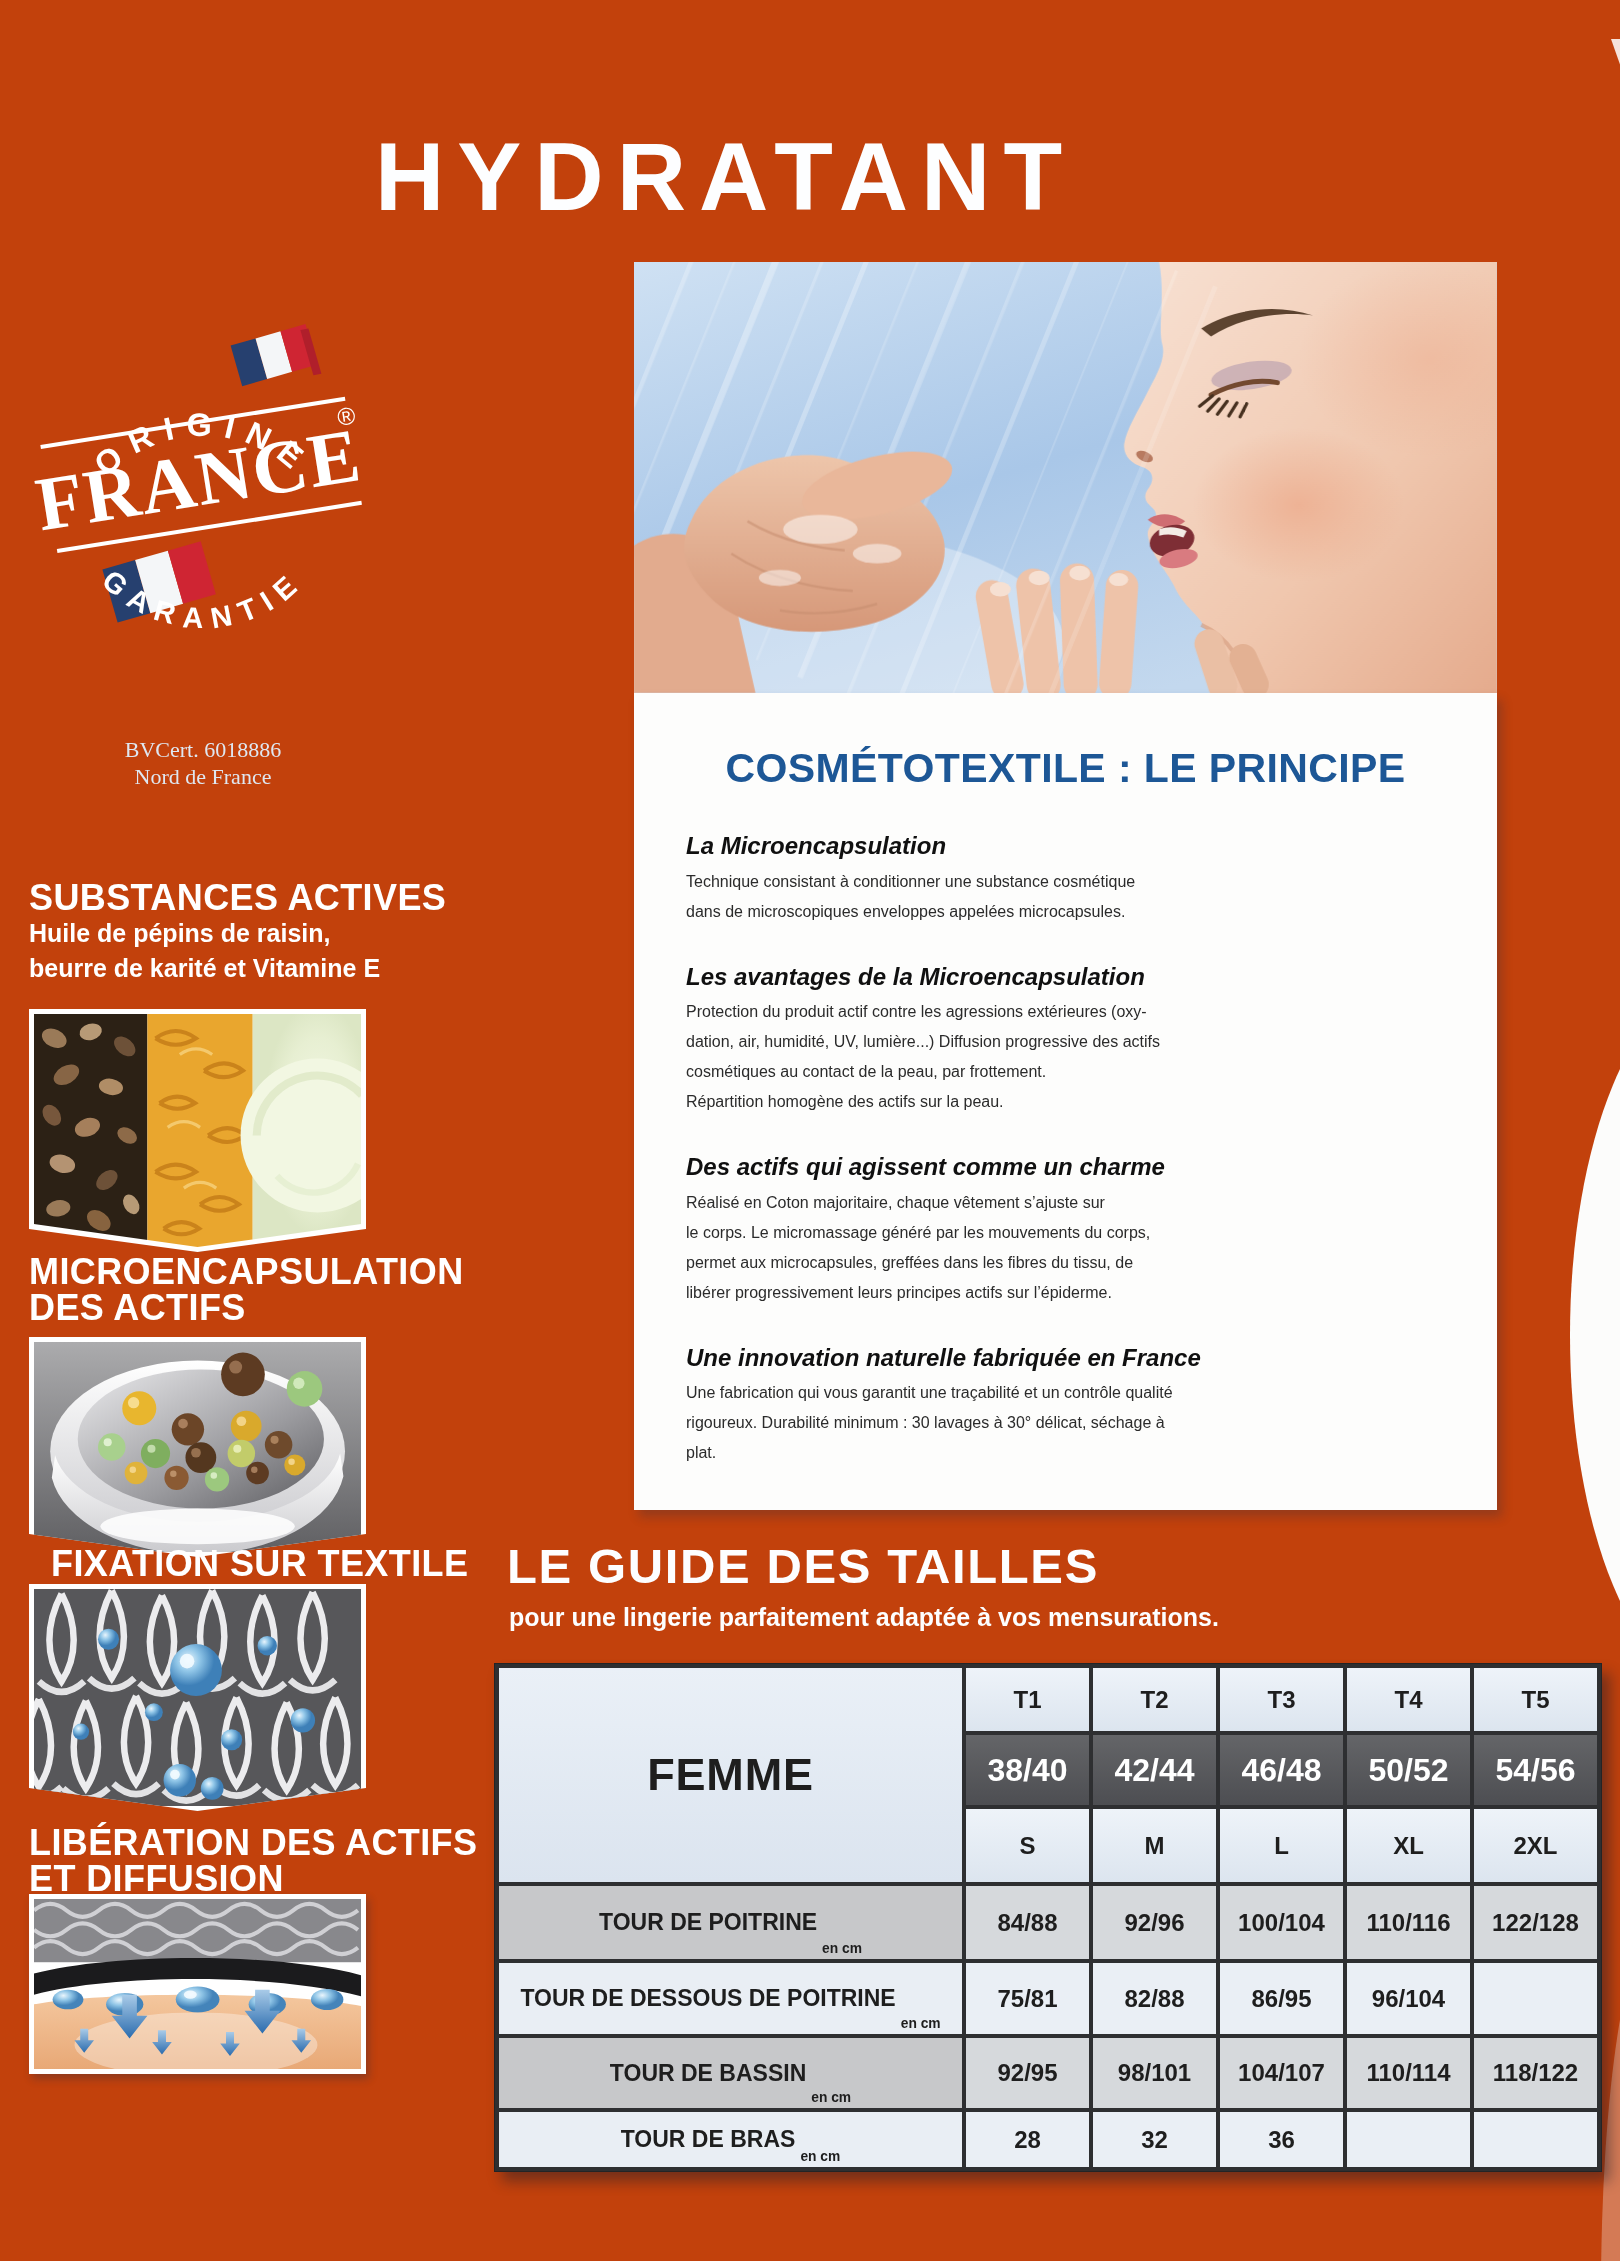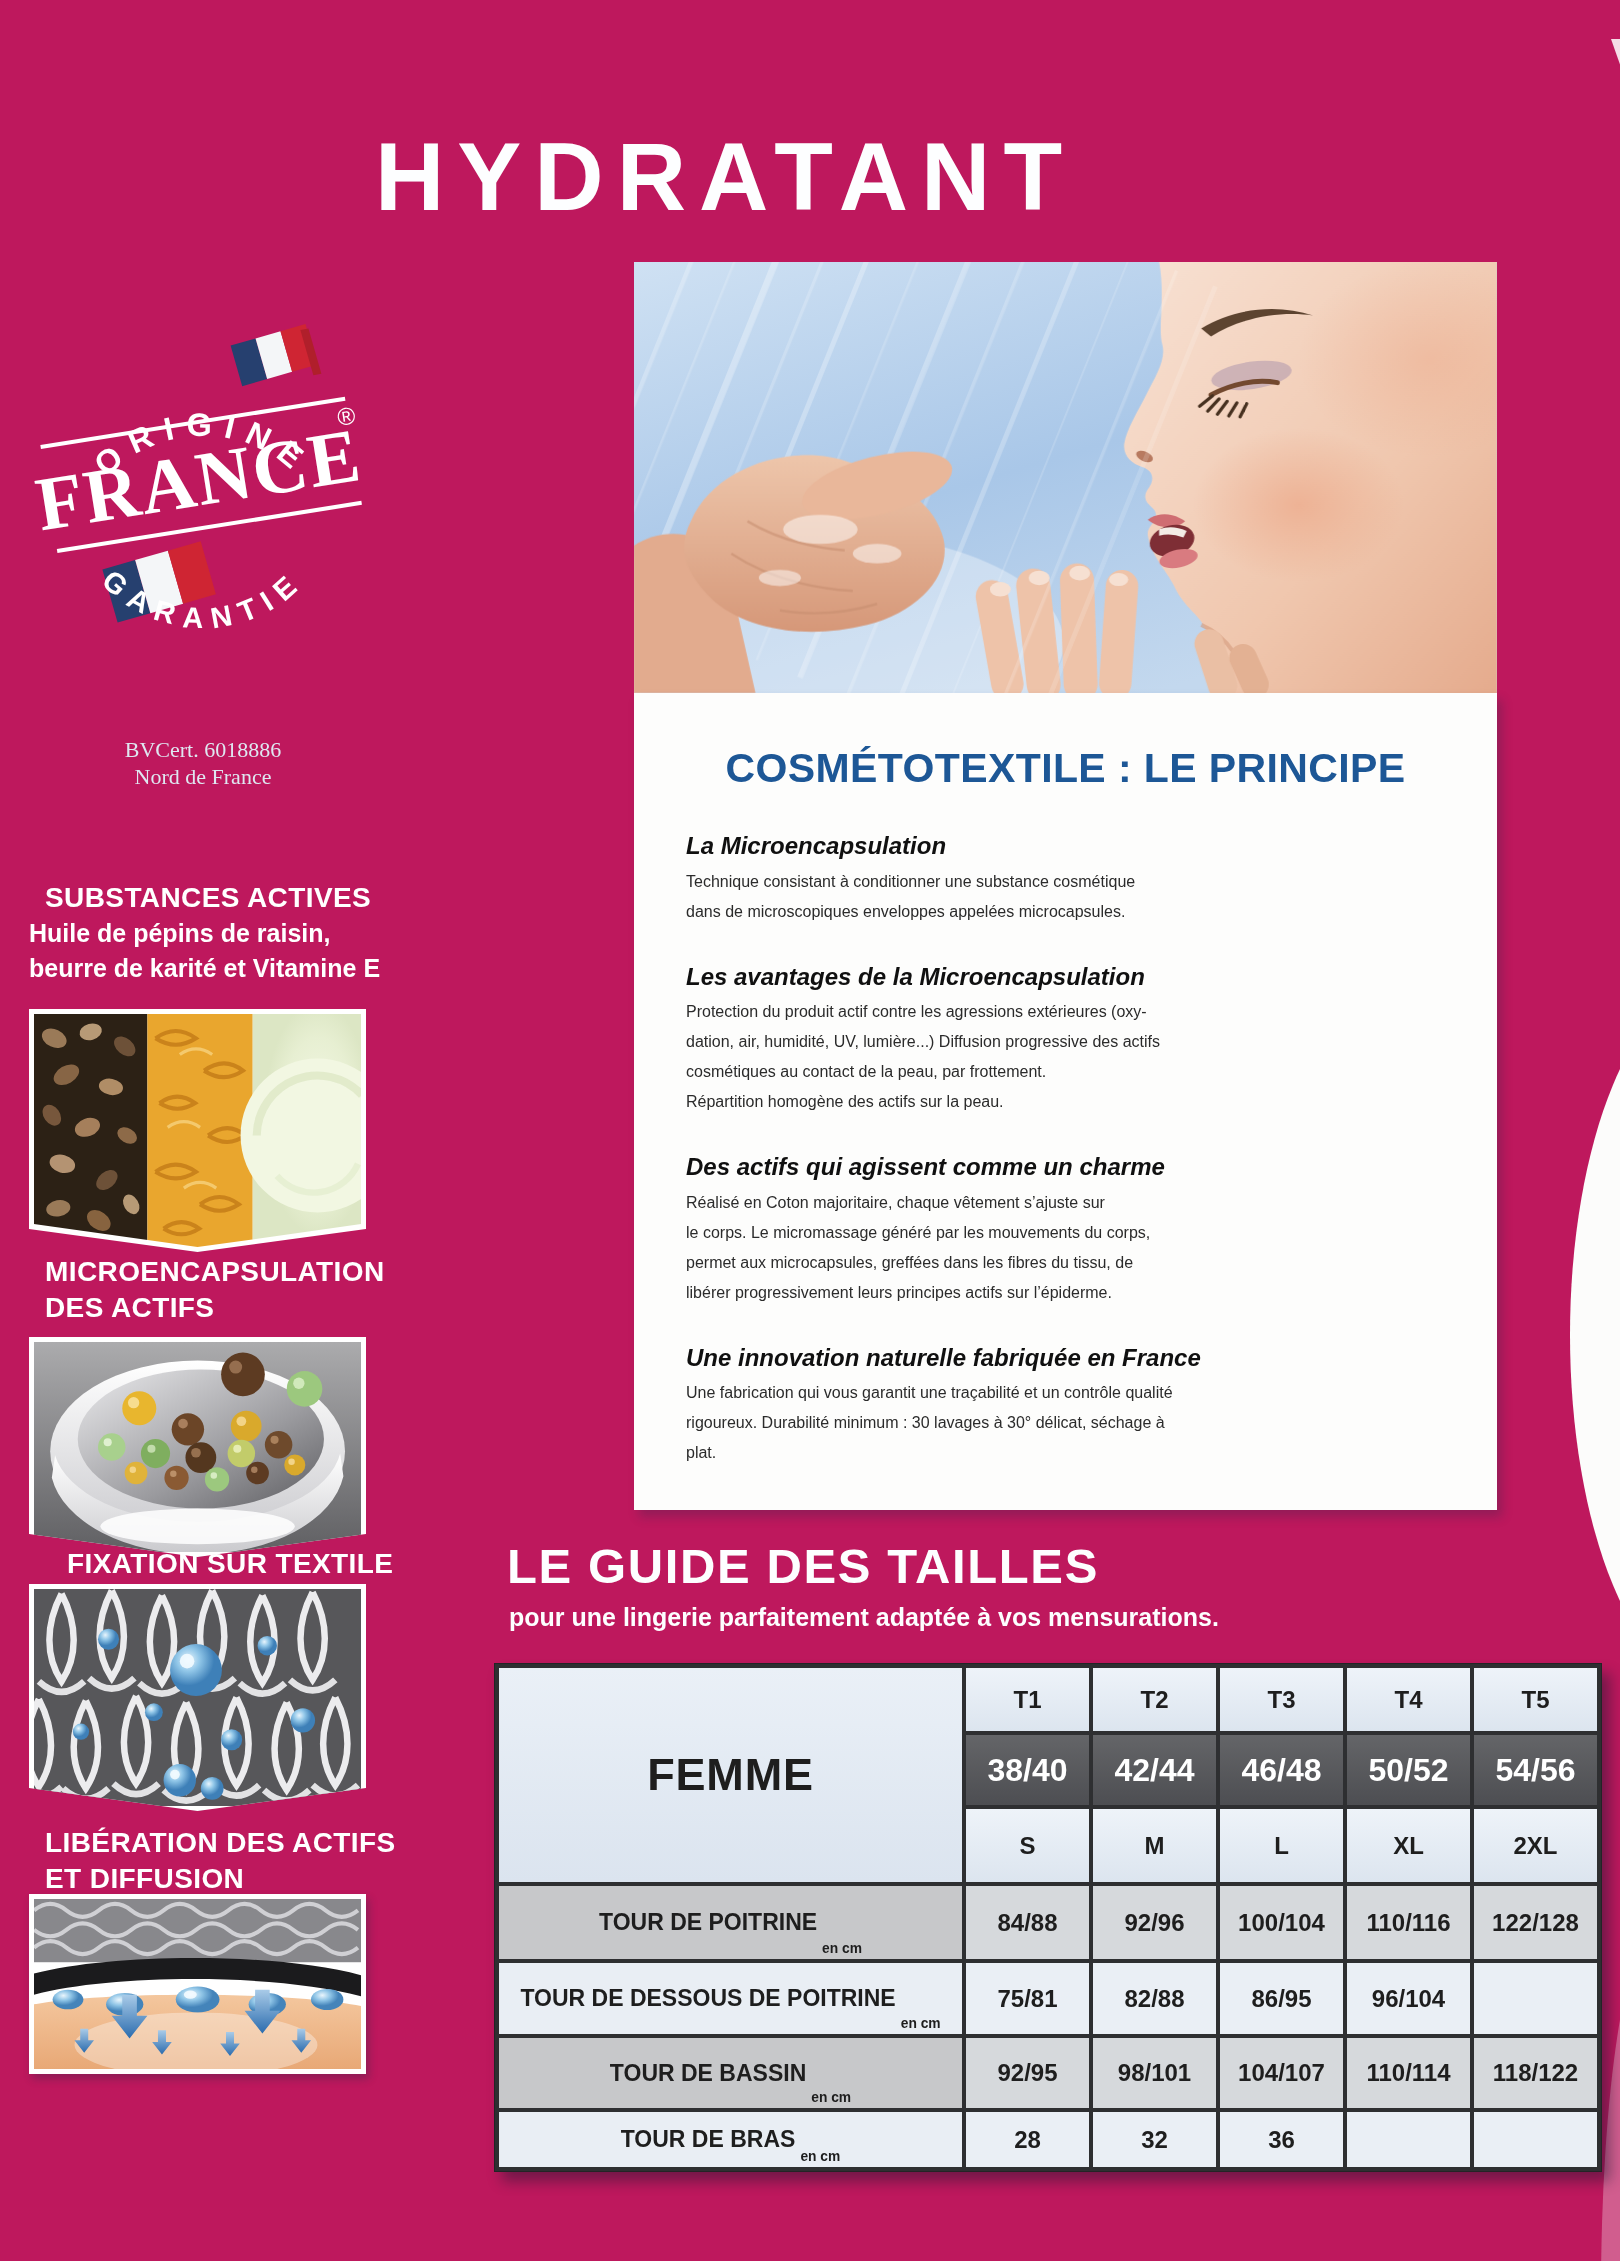--- a/index.html
+++ b/index.html
@@ -1,31 +1,31 @@
 <!DOCTYPE html>
 <html style="font-size:13px"><head>
 <meta charset="utf-8">
 <style>
   html,body{margin:0;padding:0;}
   body{font-family:"Liberation Sans",sans-serif;}
-  .page{position:relative;width:1620px;height:2261px;background:#be185d;overflow:hidden;}
+  .page{position:relative;width:1620px;height:2261px;background:#c2410c;overflow:hidden;}
 
   
   .swoosh{position:absolute;left:1570px;top:982px;width:292px;height:706px;background:#fcfcfb;border-radius:50%;}
   .swoosh-faint{position:absolute;left:1601px;top:1928px;width:113px;height:729px;background:rgba(255,255,255,.30);border-radius:50%;}
   .corner-mark{position:absolute;left:1611px;top:39px;width:9.7px;height:27.5px;background:#fff;opacity:.85;clip-path:polygon(0 0,100% 0,100% 100%);}
 
   .page-title{position:absolute;left:0;top:122px;width:1450px;text-align:center;color:#fdfeff;
     font-size:96px;font-weight:800;letter-spacing:13px;white-space:nowrap;}
 
   
   .logo-wrap{position:absolute;left:31px;top:318px;width:344px;height:429px;}
   .cert{position:absolute;left:31px;top:736px;width:344px;text-align:center;
     font-family:"Liberation Serif",serif;font-size:22px;line-height:27px;color:#dfe7f1;}
-  .side-h{position:absolute;left:45px;color:#ffffff;font-weight:700;font-size:28px;line-height:36px;
+  .side-h{position:absolute;left:29px;color:#ffffff;font-weight:700;font-size:36px;line-height:36px;
     letter-spacing:0.4px;white-space:pre-line;}
   .side-sub{position:absolute;left:29px;color:#ffffff;font-weight:600;font-size:25px;line-height:35px;white-space:pre-line;}
   .side-img{position:absolute;left:29px;width:337px;background:#fff;padding:4.9px;box-sizing:border-box;
     box-shadow:3.2px 4.9px 8px rgba(25,40,70,.3);}
   .vcut{clip-path:polygon(0 0,100% 0,100% calc(100% - 23px),50% 100%,0 calc(100% - 23px));}
   .side-img svg{display:block;width:100%;height:100%;}
 
   
   .panel{position:absolute;left:634px;top:693px;width:863px;height:817px;background:#fdfdfc;
     box-shadow:4.9px 6.5px 9.7px rgba(25,40,70,.25);}

